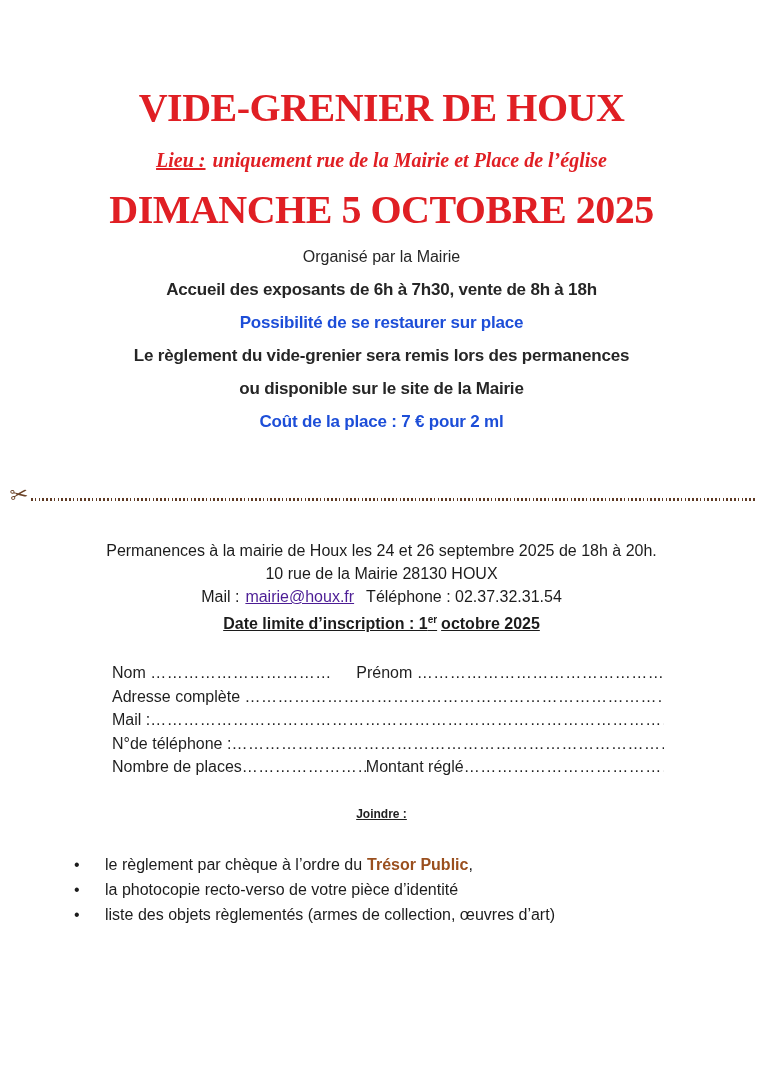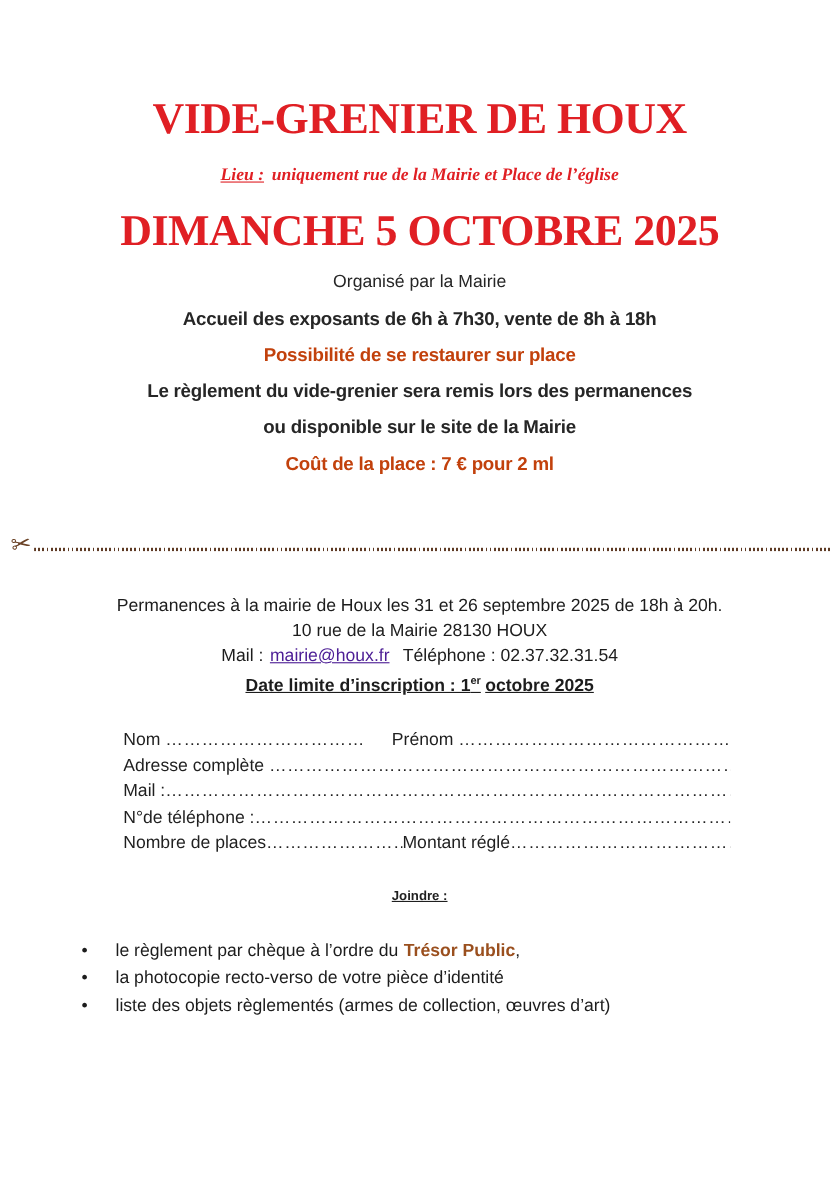--- a/index.html
+++ b/index.html
@@ -22,21 +22,21 @@
     font-size: 40px;
     line-height: 40px;
     letter-spacing: -0.5px;
     color: #e01f24;
   }
   .location {
     margin-top: 20px;
     font-family: "Liberation Serif", serif;
     font-style: italic;
     font-weight: 600;
-    font-size: 16px;
+    font-size: 20px;
     line-height: 24px;
     color: #e01f24;
   }
   .location .loc-label { text-decoration: underline; }
   .location .loc-rest { margin-left: 7px; }
   .date-line {
     margin-top: 18px;
     font-family: "Liberation Serif", serif;
     font-weight: bold;
     font-size: 40px;
@@ -54,21 +54,21 @@
     letter-spacing: -0.2px;
     margin-top: 14px;
     color: #262626;
   }
   .info-line.first {
     margin-top: 17px;
     font-weight: 400;
     font-size: 16px;
     letter-spacing: 0;
   }
-  .info-line.brown { color: #c2410c; }
+  .info-line.brown { color: #1d4ed8; }
 
   
   .cutline {
     display: flex;
     align-items: center;
     margin-top: 51px;
     height: 26px;
     padding: 0 8px 0 10px;
   }
   .scissors {
@@ -172,21 +172,21 @@
     <div class="info-line">ou disponible sur le site de la Mairie</div>
     <div class="info-line brown">Coût de la place : 7 € pour 2 ml</div>
   </div>
 
   <div class="cutline">
     <span class="scissors">✂</span>
     <span class="dotline"></span>
   </div>
 
   <div class="contact">
-    <div class="contact-line">Permanences à la mairie de Houx les 31 et 26 septembre 2025 de 18h à 20h.</div>
+    <div class="contact-line">Permanences à la mairie de Houx les 24 et 26 septembre 2025 de 18h à 20h.</div>
     <div class="contact-line">10 rue de la Mairie 28130 HOUX</div>
     <div class="contact-line">
       <span>Mail :</span><a href="#" class="mail-link">mairie@houx.fr</a><span class="tel">Téléphone : 02.37.32.31.54</span>
     </div>
     <div class="contact-line deadline">
       <span>Date limite d’inscription : 1</span><sup>er</sup><span class="dl-suffix">octobre 2025</span>
     </div>
   </div>
 
   <div class="form">

